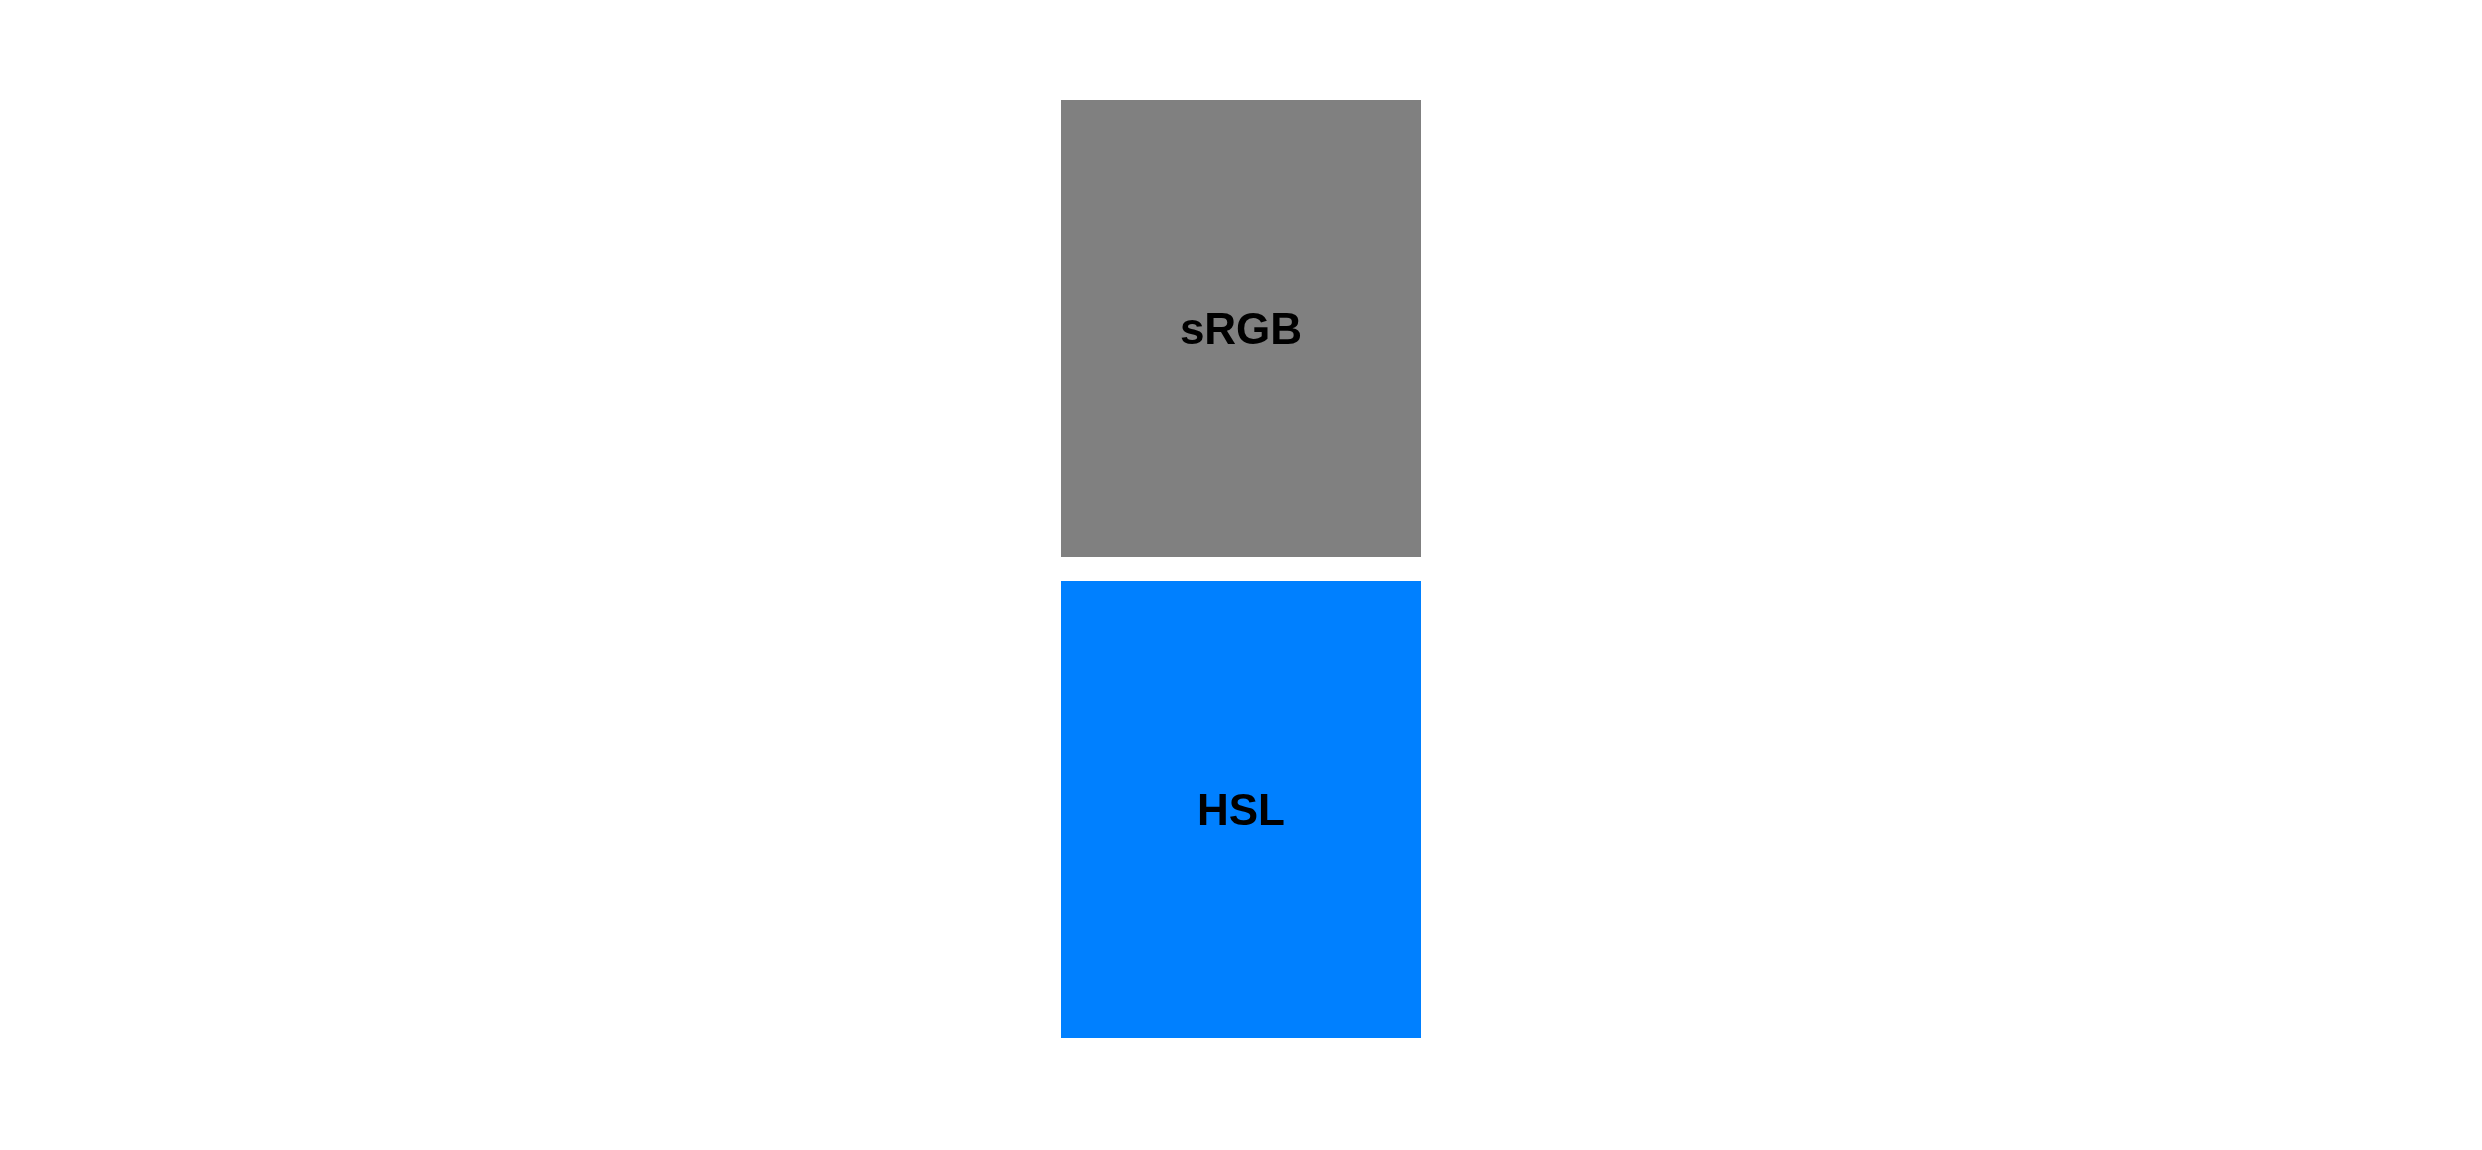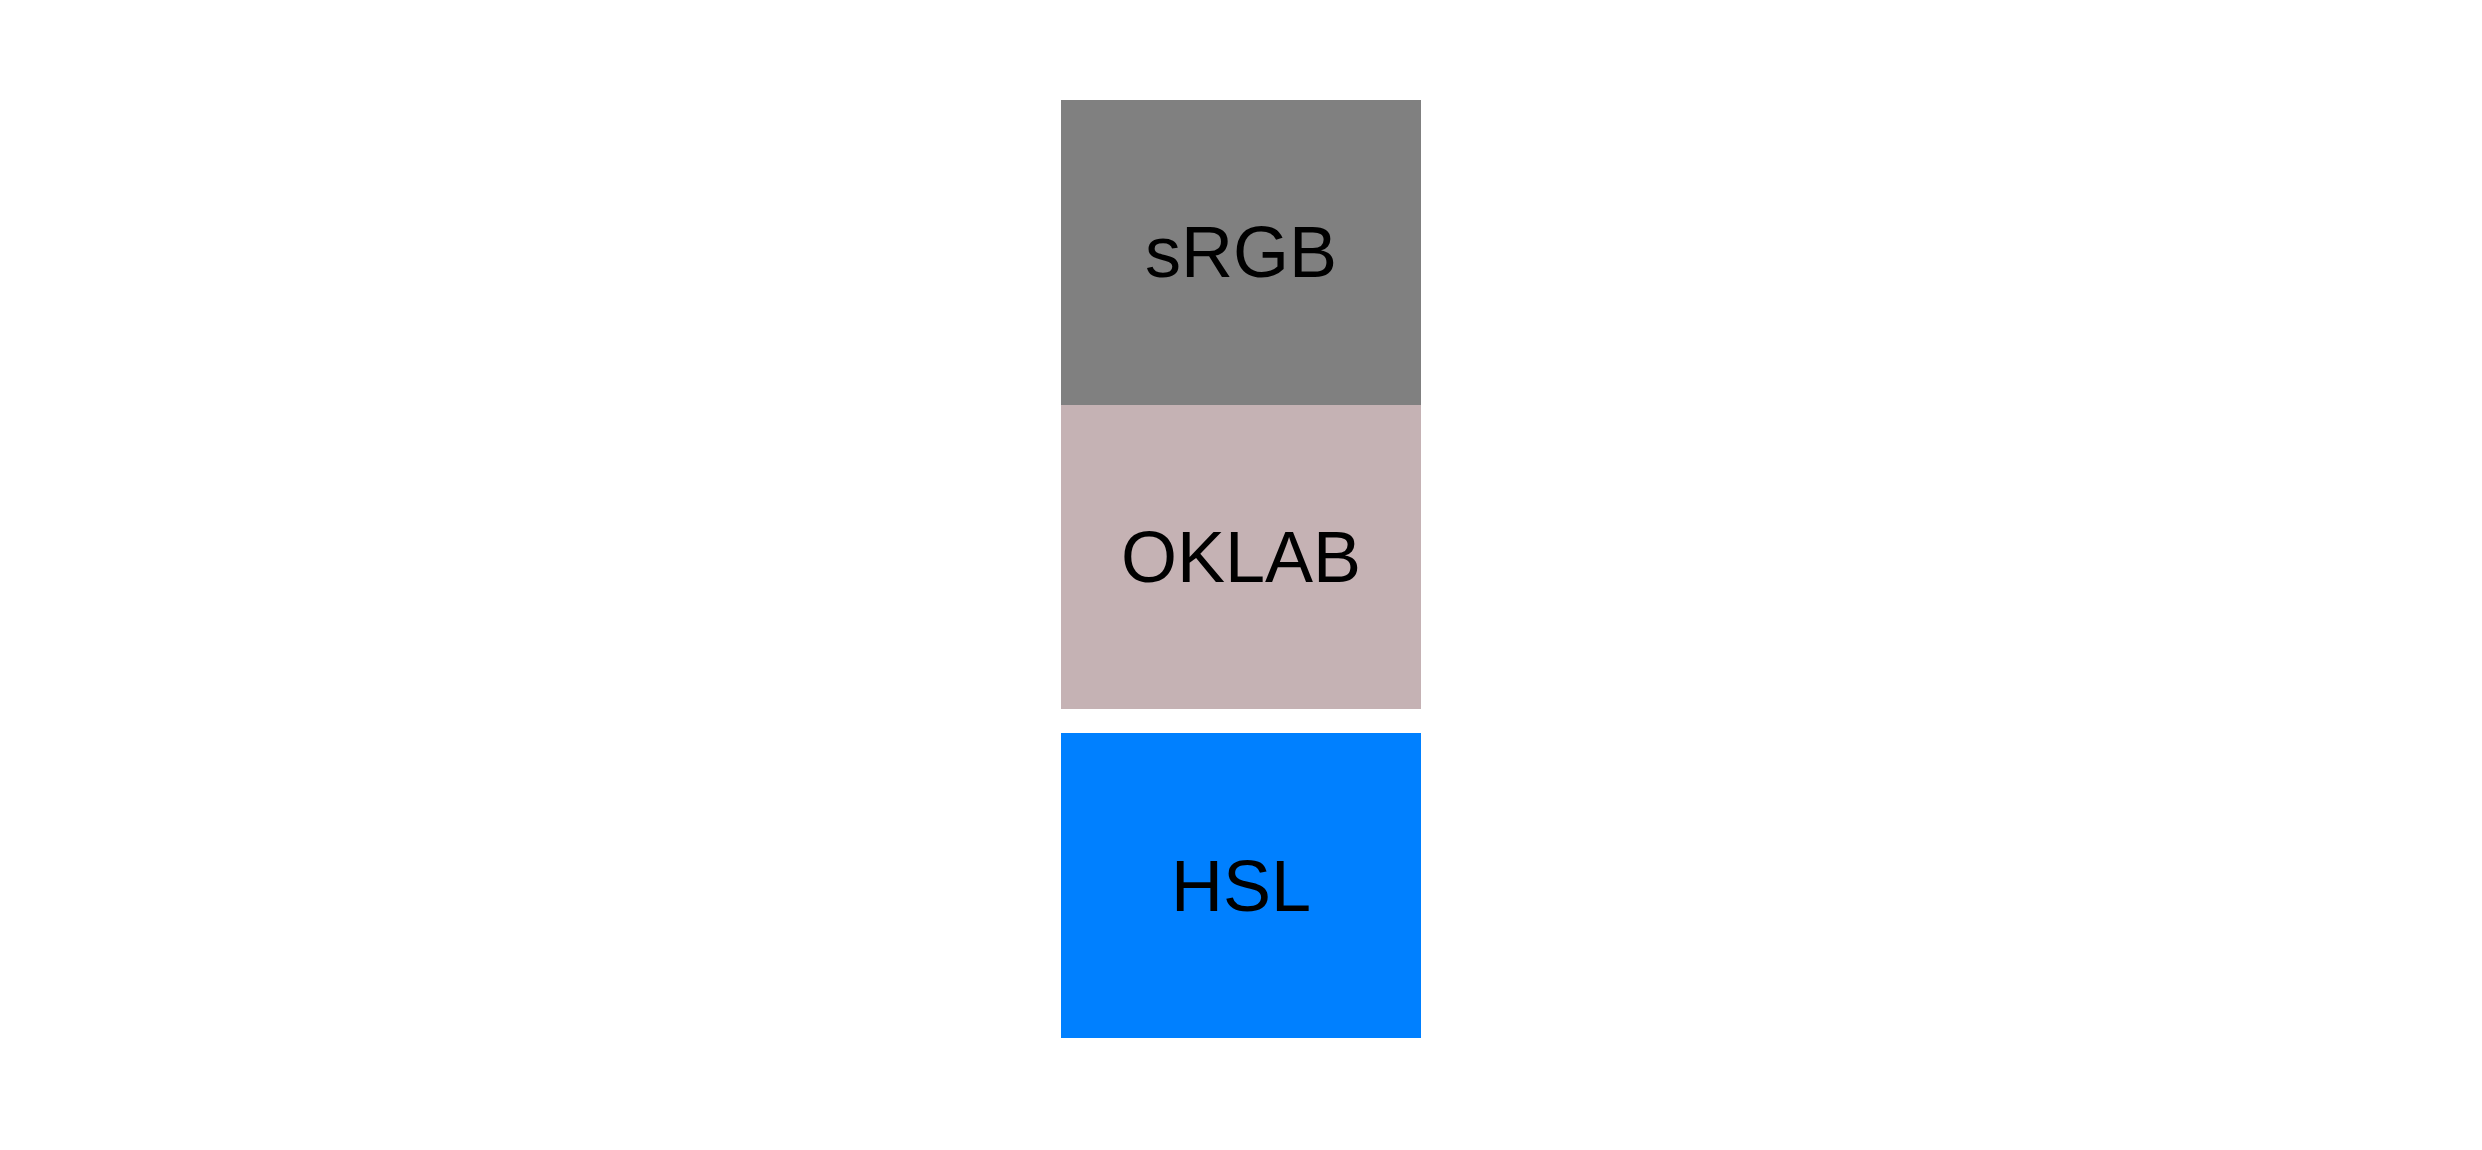--- a/index.html
+++ b/index.html
@@ -22,37 +22,34 @@
     display: flex;
     flex-direction: column;
   }
   .swatch {
     flex: 1 1 0;
     display: flex;
     align-items: center;
     justify-content: center;
   }
   .swatch-label {
-    font-size: 72px;
-    font-weight: 400;
+    font-size: 44px;
+    font-weight: 700;
     line-height: 1;
     letter-spacing: 0;
   }
 </style>
 </head>
 <body style="background-color: rgb(255, 255, 255);">
 
 <div class="swatch-stack">
 
   <div class="swatch" style="background-color: rgb(128, 128, 128);">
     <span class="swatch-label" style="color: rgb(0, 0, 0);">sRGB</span>
   </div>
 
-  <div class="swatch" style="background-color: rgb(197, 178, 180);">
-    <span class="swatch-label" style="color: rgb(0, 0, 0);">OKLAB</span>
-  </div>
 
   <div class="swatch" style="background-color: rgb(0, 128, 255); margin-top: 24px;">
     <span class="swatch-label" style="color: rgb(0, 0, 0);">HSL</span>
   </div>
 
 
 </div>
 
 </body></html>

